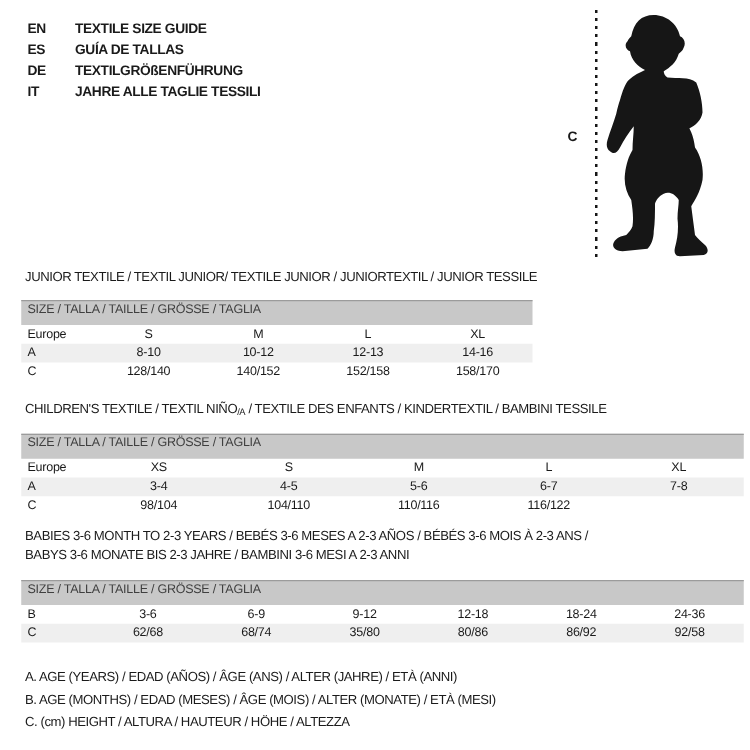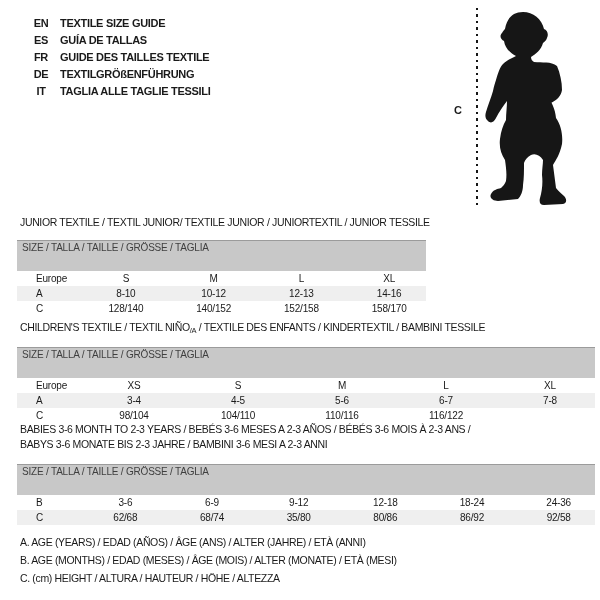--- a/index.html
+++ b/index.html
@@ -9,48 +9,48 @@
     font-family:"Liberation Sans", sans-serif;
     color:var(--text,#1a1a1a);
     -webkit-font-smoothing:antialiased;
   }
   .abs { position:absolute; }
 
   
   .langs { left:22px; top:14px; }
   .lang-row { display:flex; height:17px; align-items:center;
     font-weight:bold; font-size:11px; letter-spacing:-0.3px; }
-  .lang-code { width:38px;text-align:center; }
+  .lang-code { width:38px; }
 
   
   .measure-line { left:476px; top:8px; width:2px; height:200px;
     background-image:repeating-linear-gradient(to bottom,
       var(--silhouette,#161616) 0px, var(--silhouette,#161616) 2.5px,
       transparent 2.5px, transparent 6.5px); }
   .c-label { left:454px; top:104px; font-weight:bold; font-size:11px; }
   .baby-svg { left:483px; top:8px; }
   .baby-svg path { fill:var(--silhouette,#161616); }
 
   
   .sec-title { font-weight:normal; font-size:10.5px; letter-spacing:-0.35px;
     white-space:nowrap; }
   .sec-title .sub { font-size:7.5px; vertical-align:-2px; }
   .babies-title { line-height:15px; }
 
   
   .size-table { font-size:10px; letter-spacing:-0.2px; }
-  .size-bar { height:31px; line-height:13px; padding-left:5px;
+  .size-bar { height:20px; line-height:13px; padding-left:5px;
     background:var(--header-bar,#c8c8c8);
     border-top:1px solid var(--header-bar-border,#9b9b9b);
     color:#3f3f3f; }
   .trow { display:grid; height:15px; line-height:15px; }
   .t-junior .trow   { grid-template-columns:58px repeat(4,1fr); }
   .t-children .trow { grid-template-columns:58px repeat(5,1fr); }
   .t-babies .trow   { grid-template-columns:58px repeat(6,1fr); }
-  .trow span { text-align:center;margin-left:14px; }
+  .trow span { text-align:center; }
   .trow .c0 { text-align:left; padding-left:5px; }
   .trow.alt { background:var(--row-alt,#efefef); }
 
   
   .notes { left:20px; top:533px; }
   .note-line { height:18px; line-height:18px; font-weight:normal;
     font-size:10.5px; letter-spacing:-0.35px; white-space:nowrap; }
 
   .w-junior { left:17px; width:409px; }
   .w-full   { left:17px; width:578px; }
@@ -61,30 +61,26 @@
 <div class="abs langs">
   <div class="lang-row">
     <span class="lang-code">EN</span>
     <span>TEXTILE SIZE GUIDE</span>
   </div>
   <div class="lang-row">
     <span class="lang-code">ES</span>
     <span>GUÍA DE TALLAS</span>
   </div>
   <div class="lang-row">
-    <span class="lang-code">FR</span>
-    <span>GUIDE DES TAILLES TEXTILE</span>
-  </div>
-  <div class="lang-row">
     <span class="lang-code">DE</span>
     <span>TEXTILGRÖßENFÜHRUNG</span>
   </div>
   <div class="lang-row">
     <span class="lang-code">IT</span>
-    <span>TAGLIA ALLE TAGLIE TESSILI</span>
+    <span>JAHRE ALLE TAGLIE TESSILI</span>
   </div>
 </div>
 
 <span class="abs c-label">C</span>
 <div class="abs measure-line"></div>
 <svg class="abs baby-svg" width="100" height="200" viewBox="0 0 100 200" aria-hidden="true">
   <path d="M40,4 C50,4 59,11 61,21 C64,22 66,26 64,30 C63,33 61,34 60,35
            C58,42 53,46 48,49 C48,51 49,53 51,54 C59,55 68,53 74,58
            C77,65 79,74 79,82 C78,88 74,92 68,95 C66,93 65,90 64,88
            C69,94 72,101 73,110 C78,117 80,127 79,136 C77,146 73,152 70,157

